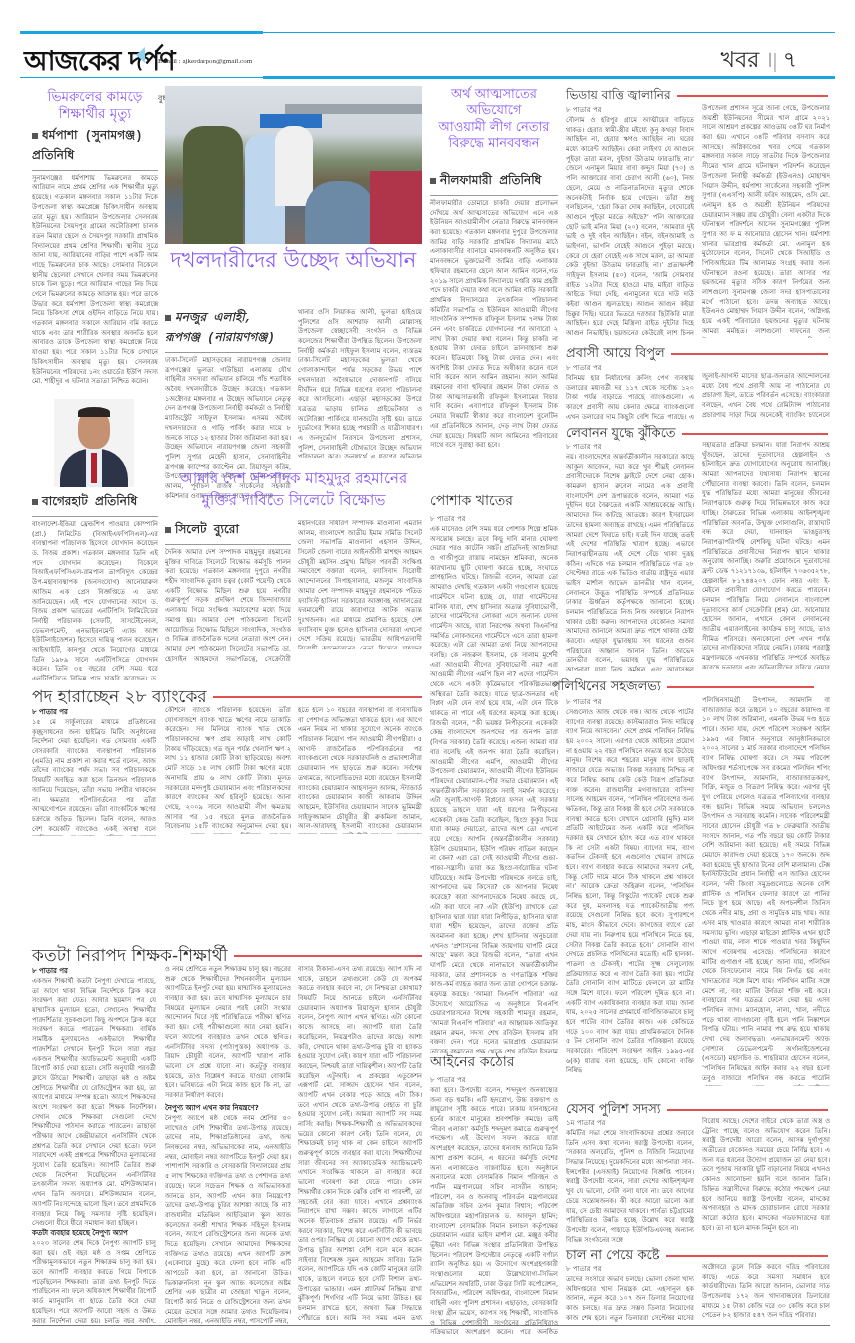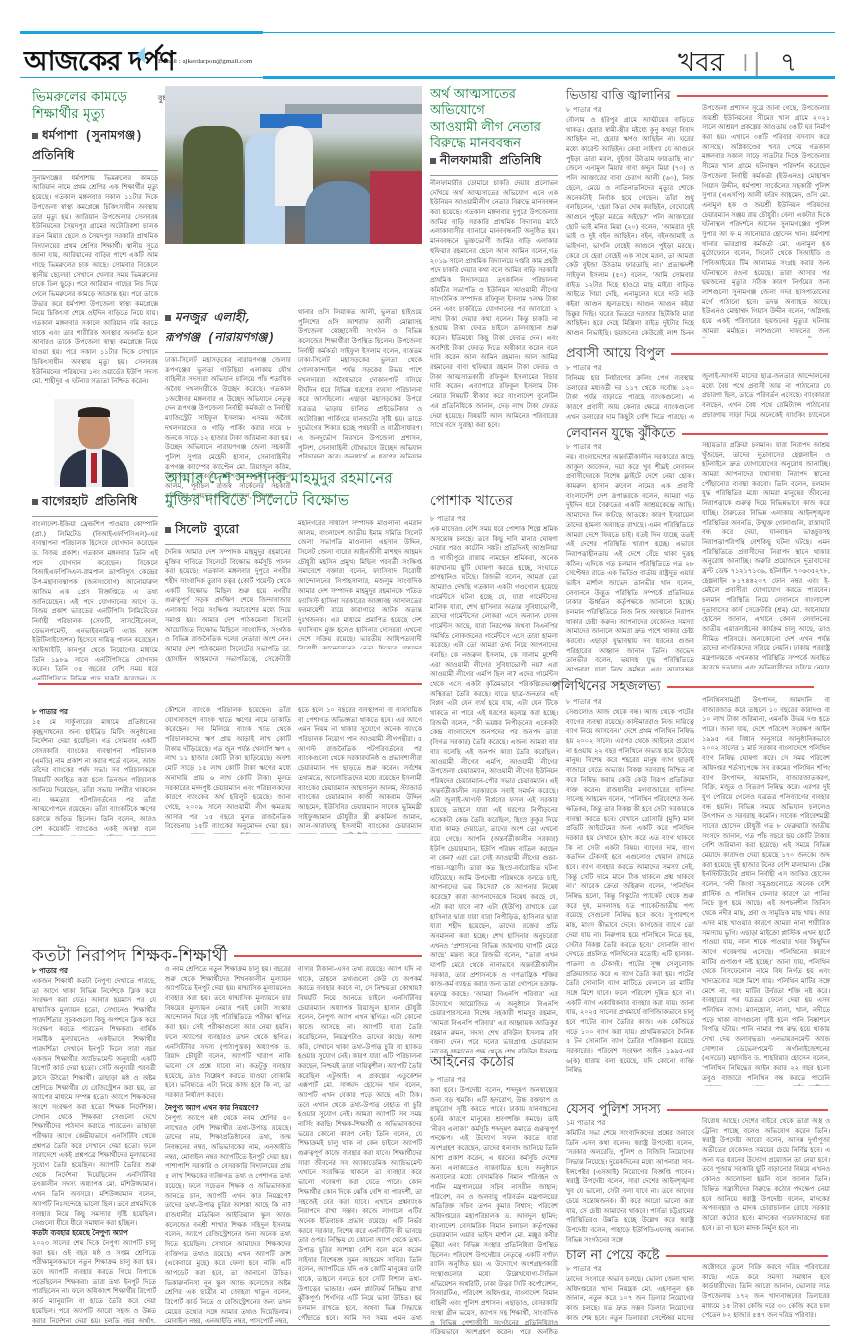--- a/index.html
+++ b/index.html
@@ -7,23 +7,23 @@
   .abs { position:absolute; }
   
   .rule-top-left { left:20px; top:31px; width:243px; height:3px; background:#19a6e0; }
   .rule-top-right { left:263px; top:32px; width:572px; height:1px; background:#19a6e0; }
   .rule-bot-left { left:20px; top:77px; width:243px; height:1px; background:#19a6e0; }
   .rule-bot-right { left:263px; top:76px; width:572px; height:3px; background:#19a6e0; }
   .logo { left:24px; top:40px; font-size:27px; font-weight:bold; color:#111; font-family:"DejaVu Sans", sans-serif; letter-spacing:-1px; }
   .logo-arrow { left:136px; top:47px; width:0; height:0; border-top:8px solid transparent; border-bottom:8px solid transparent; border-right:9px solid #8fd2f0; }
   .date { left:158px; top:46px; font-size:8px; color:#333; font-family:"Liberation Serif", serif;margin-top:46px; }
   .email { left:158px; top:57px; font-size:7px; color:#333; font-family:"Liberation Serif", serif; }
-  .section { right:58px; top:42px; font-size:26px; color:#222; font-family:Liberation Mono, monospace; }
+  .section { right:58px; top:42px; font-size:22px; color:#222; font-family:Liberation Serif, serif; }
   
-  .hl { font-family:"DejaVu Sans", sans-serif; color:#15803d; line-height:1.25; }
+  .hl { font-family:"DejaVu Sans", sans-serif; color:#8b5cf6; text-align:center; line-height:1.25; }
   .byline { font-family:Liberation Mono, monospace; font-size:12px; font-weight:bold; color:#333; }
   .byline::before { content:""; display:inline-block; width:6px; height:6px; background:#555; margin-right:4px; vertical-align:middle; }
   .body { font-family:"DejaVu Sans", sans-serif; font-size:6.6px; line-height:1.47; color:#444; text-align:justify; overflow:hidden; }
   .sub { font-family:"DejaVu Sans", sans-serif; font-size:7px; color:#555; }
   .subbold { font-family:"DejaVu Sans", sans-serif; font-size:7px; color:#222; font-weight:bold; }
   .sechead { font-family:"DejaVu Sans", sans-serif; color:#333; display:flex; align-items:center; white-space:nowrap; }
   .sechead .line { flex:1; height:2px; background:#e25050; margin-left:6px; }
   .thinrule { height:1px; background:#999; }
   
   .photo-crowd { left:165px; top:86px; width:257px; height:158px; overflow:hidden;
@@ -70,20 +70,21 @@
   <div class="bus"></div>
   <div class="soldier"></div>
   <div class="man1"></div>
   <div class="man2"></div>
   <div class="man3"></div>
   <div class="cloth"></div>
 </div>
 
 <div class="abs" style="left:165px;top:248px;width:257px;">
   <div class="hl" style="font-size:21px; line-height:1.2;">
+    <div>দখলদারীদের উচ্ছেদ অভিযান</div>
   </div>
 </div>
 <div class="abs" style="left:165px;top:308px;width:126px;">
   <div class="byline" style="font-style:italic;">মনজুর এলাহী, রূপগঞ্জ (নারায়ণগঞ্জ)</div>
   <div class="thinrule" style="margin:4px 0 3px;"></div>
   <div class="body" style="height:150px;">ঢাকা-সিলেট মহাসড়কের নারায়ণগঞ্জ জেলার রূপগঞ্জের ভুলতা গাউছিয়া এলাকায় যৌথ বাহিনীর সদস্যরা অভিযান চালিয়ে পাঁচ শতাধিক অবৈধ দখলদারীকে উচ্ছেদ করেছে। গতকাল ১অক্টোবর মঙ্গলবার এ উচ্ছেদ অভিযানে নেতৃত্ব দেন রূপগঞ্জ উপজেলা নির্বাহী কর্মকর্তা ও নির্বাহী ম্যাজিস্ট্রেট সাইফুল ইসলাম। এসময় অবৈধ দখলদারদের ও গাড়ি পার্কিং করার দায়ে ৮ জনকে সাড়ে ১২ হাজার টাকা জরিমানা করা হয়। উচ্ছেদ অভিযানে নারায়ণগঞ্জ জেলা সহকারী পুলিশ সুপার মেহেদী হাসান, সেনাবাহিনীর রূপগঞ্জ ক্যাম্পের ক্যাপ্টেন মো. রিয়াজুল করিম, উপজেলা সহকারী কমিশনার (ভূমি) তরিকুল আলম, পূর্বাচল রাজস্ব সার্কেলের সহকারী কমিশনার ওবায়দুর রহমান শাহেল, রূপগঞ্জ</div>
 </div>
 <div class="abs body" style="left:298px;top:308px;width:124px;height:150px;">থানার ওসি লিয়াকত আলী, ভুলতা হাইওয়ে পুলিশের ওসি আশরাফ আলী মোল্লাসহ উপজেলা স্বেচ্ছাসেবী সংগঠন ও বিভিন্ন কলেজের শিক্ষার্থীরা উপস্থিত ছিলেন। উপজেলা নির্বাহী কর্মকর্তা সাইফুল ইসলাম বলেন, ব্যস্ততম ঢাকা-সিলেট মহাসড়কের ভুলতা থেকে গোলাকান্দাইল পর্যন্ত সড়কের উভয় পাশে দখলদাররা অবৈধভাবে দোকানপাট বসিয়ে দীর্ঘদিন ধরে বিভিন্ন ধরণের ব্যবসা পরিচালনা করে আসছিলো। এছাড়া মহাসড়কের উপরে যত্রতত্র ভাড়ায় চালিত প্রাইভেটকার ও অটোরিক্সা পার্কিংয়ে যানজটের সৃষ্টি হয়। তাতে দুর্ভোগের শিকার হচ্ছে পথচারী ও যাত্রীসাধারণ। এ জনদুর্ভোগ নিরসনে উপজেলা প্রশাসন, পুলিশ, সেনাবাহিনী যৌথভাবে উচ্ছেদ অভিযান পরিচালনা করে। জনস্বার্থে এ ধরণের অভিযান অব্যাহত থাকবে।</div>
 
 <div class="abs photo-portrait">
@@ -106,20 +107,21 @@
   </div>
 </div>
 <div class="abs" style="left:165px;top:520px;width:126px;">
   <div class="byline">সিলেট ব্যুরো</div>
   <div class="thinrule" style="margin:4px 0 3px;"></div>
   <div class="body" style="height:116px;">দৈনিক আমার দেশ সম্পাদক মাহমুদুর রহমানের মুক্তির দাবিতে সিলেটে বিক্ষোভ কর্মসূচি পালন করা হয়েছে। গতকাল মঙ্গলবার দুপুরে নগরীর শহীদ সাংবাদিক তুরাব চত্বর (কোর্ট পয়েন্ট) থেকে একটি বিক্ষোভ মিছিল শুরু হয়ে নগরীর গুরুত্বপূর্ণ সড়ক প্রদক্ষিণ শেষে জিন্দাবাজার এলাকায় গিয়ে সংক্ষিপ্ত সমাবেশের মধ্যে দিয়ে সমাপ্ত হয়। আমার দেশ পাঠকমেলা সিলেট আয়োজিত বিক্ষোভ মিছিলে সাংবাদিক, সংগঠক ও বিভিন্ন রাজনৈতিক দলের নেতারা অংশ নেন। আমার দেশ পাঠকমেলা সিলেটের সভাপতি ডা. হোসাইন আহমদের সভাপতিত্বে, সেক্রেটারী এমজেএইচ জামিলের পরিচালনায় অনুষ্ঠিত মিছিল পরবর্তী সংক্ষিপ্ত সমাবেশে বক্তব্য রাখেন ও সংহতি প্রকাশ করেন সিলেট প্রেসক্লাবের সিনিয়র সহ-সভাপতি ও সিলেট মেট্রোপলিটন সাংবাদিক ইউনিয়নের সভাপতি খালেদ আহমদ, দুর্নীতিমুক্তকরণ বাংলাদেশ ফোরামের কেন্দ্রীয় মহাসচিব মকসুদ হোসেন, বাংলাদেশ খেলাফত মজলিস সিলেট</div>
 </div>
 <div class="abs body" style="left:298px;top:519px;width:124px;height:130px;">মহানগরের সাধারণ সম্পাদক মাওলানা এমরান আলম, বাংলাদেশ জাতীয় ইমাম সমিতি সিলেট জেলা সভাপতি মাওলানা এহসান উদ্দিন, সিলেট জেলা বারের আইনজীবী মাশহুদ আহমদ চৌধুরী মহসিন প্রমুখ। মিছিল পরবর্তী সংক্ষিপ্ত সমাবেশে বক্তারা বলেন, ফ্যাসিবাদ বিরোধী আন্দোলনের সিপাহসালার, মজলুম সাংবাদিক আমার দেশ সম্পাদক মাহমুদুর রহমানকে পতিত ফ্যাসিস্ট হাসিনা সরকারের আজ্ঞাবহ আদালতের ফরমায়েশী রায়ে কারাগারে আটক অত্যন্ত দুঃখজনক। এর মাধ্যমে প্রমাণিত হয়েছে দেশ ফ্যাসিবাদ মুক্ত হলেও হাসিনার দোসররা এখনো দেশে সক্রিয় রয়েছে। ভারতীয় আধিপত্যবাদী বিরোধী আন্দোলনের নেতা হিসেবে মাহমুদুর রহমানের প্রতি বর্তমান অন্তর্বর্তীকালিন সরকারের আচরণে দেশবাসী হতাশ। ছাত্র-জনতার গণ অভ্যুত্থান পরবর্তী বাংলাদেশে মাহমুদুর রহমানকে কারাগারে প্রেরণ দেশপ্রেমিক জনতার হৃদয়ে রক্তক্ষরণের শামিল। অনতিবিলম্বে ফরমায়েশী রায় বাতিল করে দ্রুততম সময়ের মধ্যে আমার দেশ সম্পাদক মুক্তি দিতে হবে।</div>
 
 <div class="abs sechead" style="left:32px;top:683px;width:390px;font-size:17px;">
+  <span>পদ হারাচ্ছেন ২৮ ব্যাংকের</span>
     <span class="line"></span>
 </div>
 <div class="abs" style="left:32px;top:706px;width:124px;">
   <div class="subbold">৮ পাতার পর</div>
   <div class="body" style="height:118px;">১৫ মে সার্কুলারের মাধ্যমে প্রতিষ্ঠানের কৃচ্ছ্রসাধনের জন্য হাইব্রিড মিটিং অনুষ্ঠানের নির্দেশনা দেয়া হয়েছিল। গত সোমবার একটি বেসরকারি ব্যাংকের ব্যবস্থাপনা পরিচালক (এমডি) নাম প্রকাশ না করার শর্তে বলেন, আজ তাঁদের ব্যাংকের পর্ষদ সভা। সব পরিচালককে বিষয়টি অবহিত করা হলে তিনজন পরিচালক জানিয়ে দিয়েছেন, তাঁরা সভায় সশরীর থাকবেন না। ক্ষমতার পটপরিবর্তনের পর তাঁরা আত্মগোপনে রয়েছেন। তাঁরা ব্যাংকটিকে ঋণের চক্রান্তে জড়িত ছিলেন। তিনি বলেন, আরও বেশ কয়েকটি ব্যাংকেও একই অবস্থা বলে জানিয়েছেন সেগুলোর এমডিরা। বাংলাদেশ ব্যাংকের সংশ্লিষ্ট একাধিক কর্মকর্তা নাম প্রকাশ না করার শর্তে জানান, আওয়ামী লীগ সরকারের আমলে তাদের মদদপুষ্টরা নানা</div>
 </div>
 <div class="abs body" style="left:165px;top:706px;width:126px;height:128px;">কৌশলে ব্যাংকে পরিচালক হয়েছেন। তাঁরা যোগসাজশে ব্যাংক খাতে ঋণের নামে ডাকাতি করেছেন। সব মিলিয়ে ব্যাংক খাত থেকে পরিচালকদের ঋণ প্রায় আড়াই লাখ কোটি টাকায় দাঁড়িয়েছে। গত জুন পর্যন্ত খেলাপি ঋণ ২ লাখ ১১ হাজার কোটি টাকা ছাড়িয়েছে। অবশ্য মোট সাড়ে ১৫ লাখ কোটি টাকা ঋণের মধ্যে অনাদায়ি প্রায় ৬ লাখ কোটি টাকা। মূলত সরকারের মদদপুষ্ট চেয়ারম্যান এবং পরিচালকদের কারণে ব্যাংকের অর্থ হরিলুট হয়েছে। জানা গেছে, ২০০৯ সালে আওয়ামী লীগ ক্ষমতায় আসার পর ১৫ বছরে মূলত রাজনৈতিক বিবেচনায় ১৫টি ব্যাংকের অনুমোদন দেয়া হয়। ২০২৩ সালে সুশাসন নিশ্চিতে ব্যাংকের পরিচালক নিয়োগের নিয়ম কঠোর করে বাংলাদেশ ব্যাংক। সে অনুযায়ী কোনো ব্যাংক কোম্পানির পরিচালক হওয়ার জন্য বয়স হতে হবে সর্বনিম্ন ৩০ বছর। একই সঙ্গে পরিচালক</div>
 <div class="abs body" style="left:298px;top:706px;width:124px;height:128px;">হতে হলে ১০ বছরের ব্যবস্থাপনা বা ব্যবসায়িক বা পেশাগত অভিজ্ঞতা থাকতে হবে। এর আগে এমন নিয়ম না থাকার সুযোগে অনেক ব্যাংকে পরিচালক নিয়োগ পান আওয়ামী লীগপন্থীরা। ৫ আগস্ট রাজনৈতিক পটপরিবর্তনের পর ব্যাংকগুলো থেকে সরকারঘনিষ্ঠ ও প্রভাবশালীরা চেয়ারম্যান পদ ছাড়তে শুরু করেন। সর্বশেষ তথ্যমতে, আলোচিতদের মধ্যে রয়েছেন ইসলামী ব্যাংকের চেয়ারম্যান আহসানুল আলম, স্ট্যান্ডার্ড ব্যাংকের চেয়ারম্যান কাজী আকরাম উদ্দিন আহমেদ, ইউসিবির চেয়ারম্যান সাবেক ভূমিমন্ত্রী সাইফুজ্জামান চৌধুরীর স্ত্রী রুকমিলা জামান, আল-আরাফাহ্ ইসলামী ব্যাংকের চেয়ারম্যান আবদুস সালাম, সাউথইস্ট ব্যাংকের চেয়ারম্যান আলমগীর কবির, এক্সিম ব্যাংকের চেয়ারম্যান নজরুল ইসলাম মজুমদার, রাষ্ট্রায়ত্ত সোনালী ব্যাংকের চেয়ারম্যান জিয়াউল হাসান সিদ্দিকী, অগ্রণী ব্যাংকের চেয়ারম্যান জায়েদ বখত, রূপালী ব্যাংকের চেয়ারম্যান কাজী সনাউল হক।</div>
 
 <div class="abs sechead" style="left:32px;top:942px;width:390px;font-size:17px;">
@@ -140,21 +142,21 @@
 <div class="abs body" style="left:298px;top:965px;width:124px;height:355px;">বাসার ঠিকানা-এসব তথ্য রয়েছে। অ্যাপ যদি না থাকে, তাহলে তথ্যগুলো কেউ যে অপকর্ম করতে ব্যবহার করবে না, সে নিশ্চয়তা কোথায়? বিষয়টি নিয়ে জানতে চাইলে এনসিটিবির চেয়ারম্যান অধ্যাপক রিয়াজুল হাসান চৌধুরী বলেন, নৈপুণ্য অ্যাপ এখন স্থগিত। এটা কোনো কাজে আসছে না। অ্যাপটি যারা তৈরি করেছিলেন, নিয়ন্ত্রণটাও তাদের কাছে। আশা করি, সেখানে থাকা তথ্য-উপাত্ত চুরি বা হ্যাকড হওয়ার সুযোগ নেই। কারণ যারা এটি পরিচালনা করছেন, নিশ্চয়ই তারা দায়িত্বশীল। অ্যাপটি তৈরি করেছিল এটুআই। এ প্রকল্পের এডুকেশন এক্সপার্ট মো. সাজ্জাদ হোসেন খান বলেন, অ্যাপটি এখন বেকার পড়ে আছে এটা ঠিক। তবে এখান থেকে তথ্য-উপাত্ত বেহাত বা চুরি হওয়ার সুযোগ নেই। আমরা অ্যাপটি সব সময় নার্সিং করছি। শিক্ষক-শিক্ষার্থী ও অভিভাবকদের ভয়ের কোনো কারণ নেই। তিনি বলেন, যে শিক্ষাক্রমই চালু থাক না কেন চাইলে অ্যাপটি গুরুত্বপূর্ণ কাজে ব্যবহার করা যাবে। শিক্ষার্থীদের সারা জীবনের সব অ্যাকাডেমিক অ্যাচিভমেন্ট এখানে সংরক্ষিত থাকলে তা ব্যবহার করে ভালো গবেষণা করা যেতে পারে। কোন শিক্ষার্থীর কোন দিকে ঝোঁক বেশি বা পারদর্শী, তা সহজেই বের করা যাবে। এখানে প্রশ্নব্যাংক নিরাপদে রাখা সম্ভব। কাজে লাগালে এটির অনেক ইতিবাচক প্রভাব রয়েছে। এটি নির্ভর করবে সরকার, বিশেষ করে এনসিটিবি কী ভাবছে তার ওপর। নিষ্ক্রিয় যে কোনো অ্যাপ থেকে তথ্য-উপাত্ত চুরির আশঙ্কা বেশি বলে মনে করেন সাইবার বিশেষজ্ঞ সুমন আহমেদ সাবির। তিনি বলেন, অ্যাপটিতে যদি এক কোটি মানুষের ডাটা থাকে, তাহলে বলতে হবে সেটি বিশাল তথ্য-উপাত্তের ভান্ডার। এমন প্ল্যাটফর্ম নিষ্ক্রিয় রাখা ঝুঁকিপূর্ণ। শিগগির এটি নিয়ে ভাবা উচিত। হয় চলমান রাখতে হবে, অথবা ভিন্ন সিদ্ধান্তে পৌঁছাতে হবে। আমি সব সময় এমন তথ্য ভান্ডারকে চালু রেখে ইতিবাচক ধারায় এগিয়ে নেয়ার পক্ষে।</div>
 
 <div class="abs" style="left:32px;top:1325px;width:398px;height:1px;background:#777;"></div>
 
 <div class="abs" style="left:430px;top:86px;width:128px;">
   <div class="hl" style="font-size:13px;">
     <div>অর্থ আত্মসাতের অভিযোগে</div>
     <div>আওয়ামী লীগ নেতার</div>
     <div>বিরুদ্ধে মানববন্ধন</div>
   </div>
-  <div class="byline" style="margin-top:0;">নীলফামারী প্রতিনিধি</div>
+  <div class="byline" style="margin-top:20px;">নীলফামারী প্রতিনিধি</div>
   <div class="thinrule" style="margin:4px 0 3px;"></div>
   <div class="body" style="height:336px;">নীলফামারীর ডোমারে চাকরি দেয়ার প্রলোভন দেখিয়ে অর্থ আত্মসাতের অভিযোগ এনে এক ইউনিয়ন আওয়ামীলীগ নেতার বিরুদ্ধে মানববন্ধন করা হয়েছে। গতকাল মঙ্গলবার দুপুরে উপজেলার জামির বাড়ি সরকারি প্রাথমিক বিদ্যালয় মাঠে এলাকাবাসীর ব্যানারে মানববন্ধনটি অনুষ্ঠিত হয়। মানববন্ধনে ভুক্তভোগী জামির বাড়ি এলাকার হুফিয়ার রহমানের ছেলে আল আমিন বলেন,গত ২০১৯ সালে প্রাথমিক বিদ্যালয়ে দপ্তরি কাম প্রহরী পদে চাকরি দেয়ার কথা বলে জামির বাড়ি সরকারি প্রাথমিক বিদ্যালয়ের তৎকালিন পরিচালনা কমিটির সভাপতি ও ইউনিয়ন আওয়ামী লীগের সাংগঠনিক সম্পাদক রফিকুল ইসলাম ৭লক্ষ টাকা নেন এবং চাকরিতে যোগদানের পর আবারো ২ লাখ টাকা দেয়ার কথা বলেন। কিন্তু চাকরি না হওয়ায় টাকা ফেরত চাইলে তালবাহানা শুরু করেন। ইতিমধ্যে কিছু টাকা ফেরত দেন। এবং অবশিষ্ট টাকা ফেরত দিতে অস্বীকার করেন বলে দাবি করেন আল আমিন রহমান। আল আমির রহমানের বাবা হুফিয়ার রহমান টাকা ফেরত ও টাকা আত্মসাতকারী রফিকুল ইসলামের বিচার দাবি করেন। এব্যাপারে রফিকুল ইসলাম টাক নেয়ার বিষয়টি স্বীকার করে বাংলাদেশ বুলেটিন এর প্রতিনিধিকে জানান, দেড় লাখ টাকা ফেরত দেয়া হয়েছে। বিষয়টি আল আমিনের পরিবারের সাথে বসে সুরাহা করা হবে।</div>
 </div>
 
 <div class="abs sechead" style="left:566px;top:86px;width:262px;font-size:12px;">
   <span>ভিডায় বাত্তি জ্বালানির</span>
     <span class="line"></span>
 </div>
 <div class="abs" style="left:566px;top:104px;width:128px;">
   <div class="sub">৮ পাতার পর</div>

